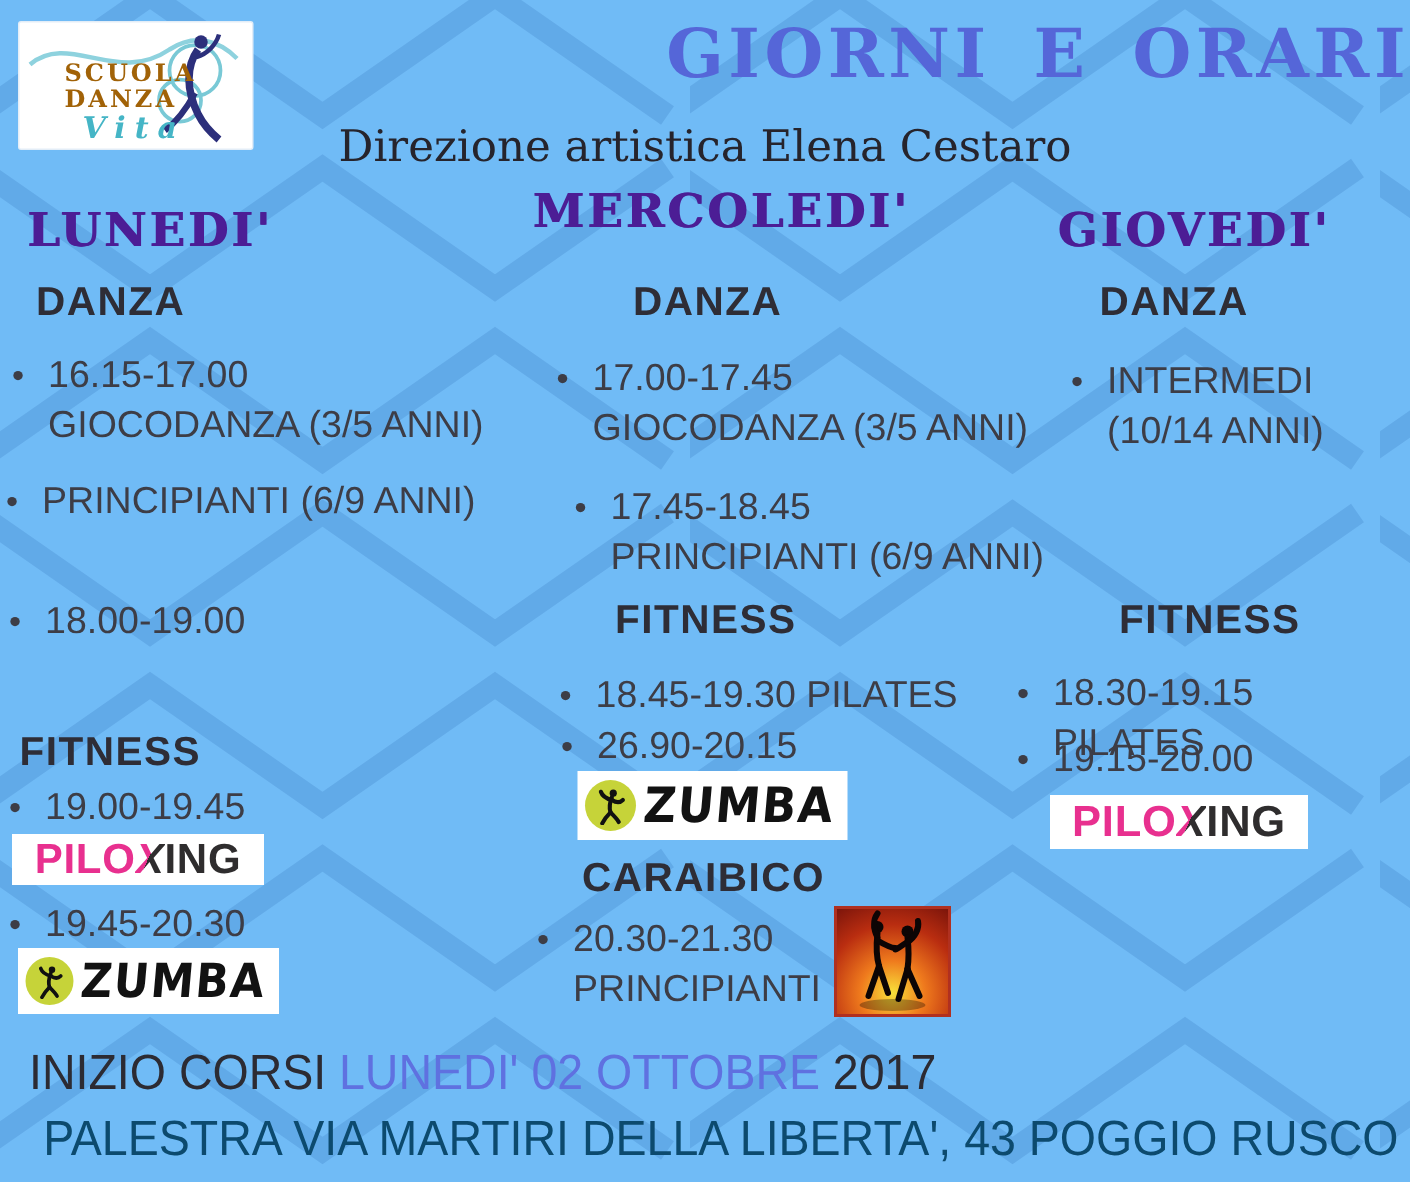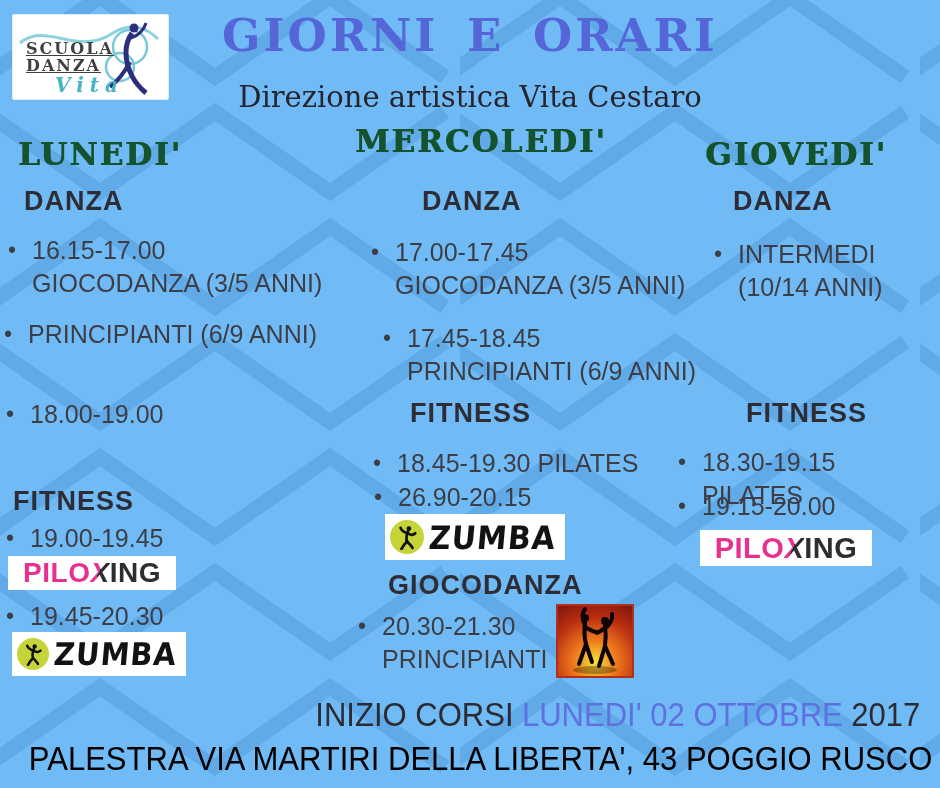--- a/index.html
+++ b/index.html
@@ -4,34 +4,34 @@
 <style>
   html,body{margin:0;padding:0;background:#9db6c9;}
   .poster{position:relative;width:940px;height:788px;background:#70bbf6;overflow:hidden;
           font-family:"Liberation Sans",sans-serif;}
   .bg{position:absolute;left:0;top:0;}
 
   
   .logo-box{position:absolute;left:12px;top:14px;width:155px;height:84px;background:#ffffff;
             border:1px solid #e3edf7;border-radius:2px;}
   .logo-art{position:absolute;right:0;top:0;}
-  .logo-line{position:absolute;left:13px;font-family:"DejaVu Serif",serif;font-weight:bold;
-             color:#404040;font-size:16px;letter-spacing:2px;text-decoration:underline;}
+  .logo-line{position:absolute;left:30px;font-family:"DejaVu Serif",serif;font-weight:bold;
+             color:#a16207;font-size:16px;letter-spacing:2px;}
   .ll1{top:24px;} .ll2{top:41px;}
   .logo-script{position:absolute;left:42px;top:58px;font-family:"DejaVu Serif",serif;
                font-style:italic;font-weight:bold;color:#45b5c6;font-size:20px;letter-spacing:6px;}
 
-  .title{position:absolute;left:0;right:0;top:8px;text-align:center;
+  .title{position:absolute;left:0;right:0;top:8px;text-align:right;
          font-family:"DejaVu Serif",serif;font-weight:bold;font-size:45px;line-height:56px;
          color:#5566d8;letter-spacing:3px;word-spacing:10px;}
   .subtitle{position:absolute;left:0;right:0;top:80px;text-align:center;
             font-family:"DejaVu Serif",serif;font-size:29px;color:#26242c;}
 
   .day{position:absolute;font-family:"DejaVu Serif",serif;font-weight:900;font-size:31px;
-       letter-spacing:2px;color:#14532d;text-shadow:0.7px 0 currentColor;}
+       letter-spacing:2px;color:#4c1d95;text-shadow:0.7px 0 currentColor;}
   .sec{position:absolute;font-weight:800;font-size:27px;color:#2e2d36;letter-spacing:1px;}
   .item{position:absolute;display:flex;align-items:flex-start;color:#3d3d46;
         font-size:25px;line-height:33px;}
   .item .bullet{font-size:23px;margin-right:16px;line-height:33px;}
   .lines{display:flex;flex-direction:column;}
 
   
   .piloxing{position:absolute;background:#ffffff;display:flex;align-items:center;
             justify-content:center;font-weight:900;letter-spacing:0.5px;}
   .piloxing .p1{color:#e8308f;}
@@ -50,24 +50,24 @@
   .zb2{left:385px;top:514px;height:46px;} .zb2 .zcir{width:34px;height:34px;}
   .ztxt{font-family:"DejaVu Sans",sans-serif;font-weight:800;color:#121212;
         transform:skewX(-5deg) scaleY(1.08);letter-spacing:1px;}
   .zb1 .ztxt{font-size:29px;} .zb2 .ztxt{font-size:30px;}
 
   
   .caraibico-img{position:absolute;left:556px;top:604px;width:78px;height:74px;
      border:2px solid #b03020;box-sizing:border-box;
      background:radial-gradient(circle at 50% 80%, #f8e23a 0%, #ef7a1d 32%, #b92d10 68%, #7c150b 100%);}
 
-  .f1{position:absolute;left:0;right:0;top:696px;text-align:right;font-size:33px;
+  .f1{position:absolute;left:0;right:0;top:696px;text-align:left;font-size:33px;
       color:#2c2b33;white-space:nowrap;}
   .f2{position:absolute;left:0;right:0;top:740px;text-align:center;font-size:33px;
-      color:#000000;white-space:nowrap;}
+      color:#0c4a6e;white-space:nowrap;}
   .cond{display:inline-block;transform:scaleX(0.94);transform-origin:center;}
   .hl{color:#5f71e0;margin:0 9px;}
 </style>
 </head>
 <body>
 
 <div class="poster">
 
   <svg class="bg" width="940" height="788">
     <defs>
@@ -92,21 +92,21 @@
         <path d="M113 23 C120 21 126 15 128 8" stroke="#2c2f7b" stroke-width="3"></path>
         <path d="M112 47 C106 58 100 66 92 72" stroke="#2c2f7b" stroke-width="4"></path>
       </g>
     </svg>
     <div class="logo-line ll1">SCUOLA</div>
     <div class="logo-line ll2">DANZA</div>
     <div class="logo-script">Vita</div>
   </div>
 
   <div class="title">GIORNI E ORARI</div>
-  <div class="subtitle">Direzione artistica Vita Cestaro</div>
+  <div class="subtitle">Direzione artistica Elena Cestaro</div>
 
   <div class="day" style="left:18px;top:136px;">LUNEDI'</div>
   <div class="sec" style="left:24px;top:186px;">DANZA</div>
 
   <div class="item" style="left:8px;top:234px;">
     <span class="bullet">•</span>
     <span class="lines">
       <span>16.15-17.00</span>
       <span>GIOCODANZA (3/5 ANNI)</span>
     </span>
@@ -194,21 +194,21 @@
             <path d="M13 10 C9 9 6 7 5 4"></path>
             <path d="M13 10 C16 12 19 12 21 10"></path>
             <path d="M12 19 C9 22 7 25 6 27"></path>
             <path d="M12 19 C15 22 17 24 18 26"></path>
           </g>
         </svg>
     </span>
     <span class="ztxt">ZUMBA</span>
   </div>
 
-  <div class="sec" style="left:388px;top:570px;">GIOCODANZA</div>
+  <div class="sec" style="left:388px;top:570px;">CARAIBICO</div>
   <div class="item" style="left:358px;top:610px;">
     <span class="bullet">•</span>
     <span class="lines">
       <span>20.30-21.30</span>
       <span>PRINCIPIANTI</span>
     </span>
   </div>
 
   <div class="caraibico-img">
     <svg viewBox="0 0 74 70" width="74" height="70">

